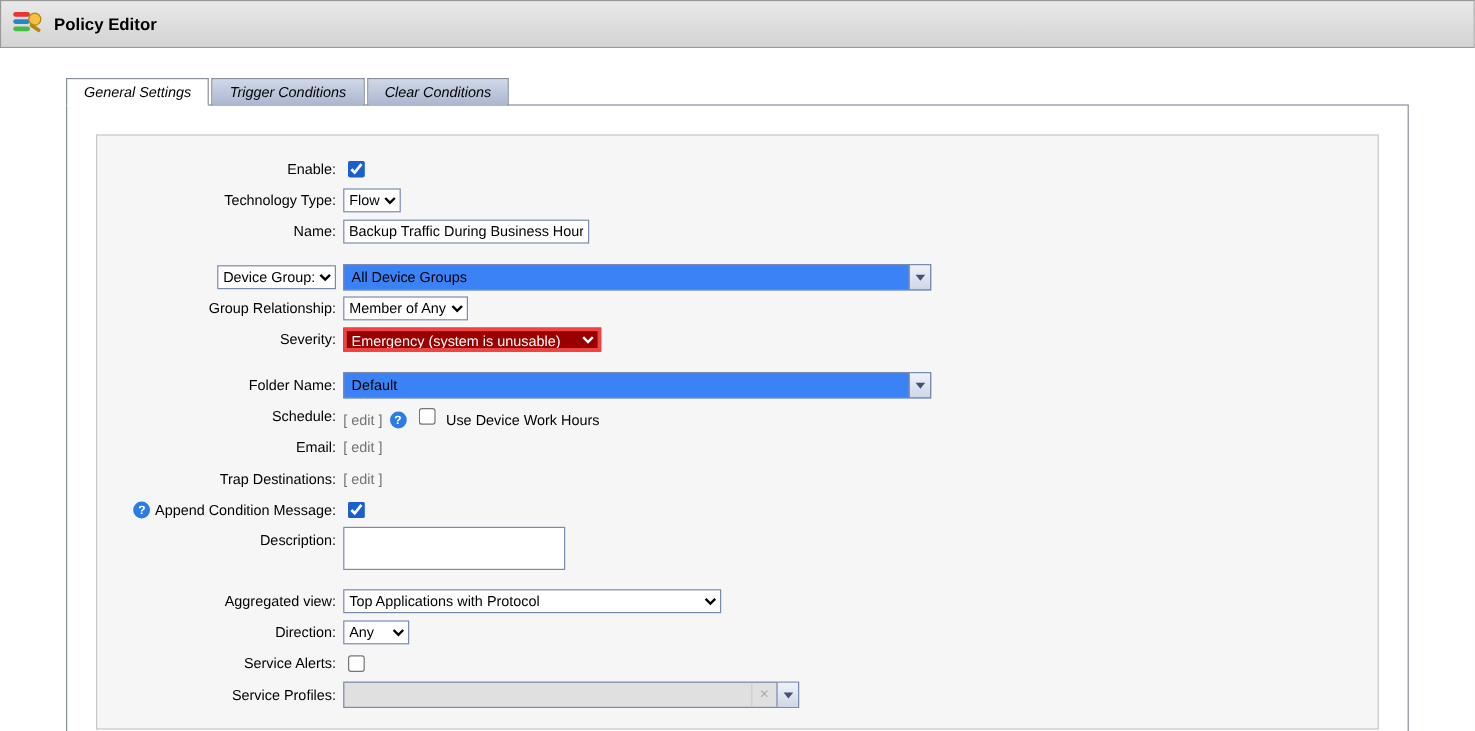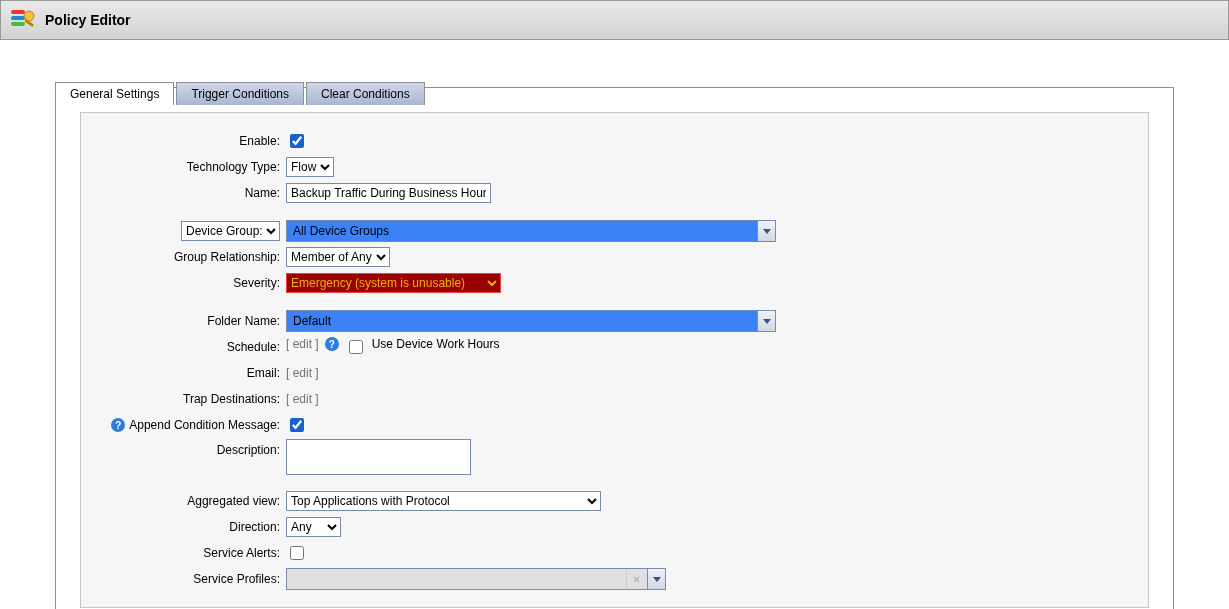--- a/index.html
+++ b/index.html
@@ -24,22 +24,23 @@
   }
   .titlebar h1 {
     font-size: 14px; font-weight: bold; margin: 0;
   }
   .page {
     padding: 24px 55px 10px 55px;
   }
   .tabs {
     display: flex;
     position: relative;
-    top: 18px;
+    top: 1px;
     z-index: 2;
+    font-style: italic;
   }
   .tab {
     border: 1px solid #8a8f9c;
     border-bottom: none;
     padding: 4px 14px;
     font-size: 12px;
     background: linear-gradient(#d0d8e8, #aab6cf);
     cursor: pointer;
     color: #000;
     margin-right: 2px;
@@ -76,21 +77,21 @@
     text-align: right;
     padding-right: 6px;
     font-size: 12px;
     display: flex;
     justify-content: flex-end;
     align-items: center;
     gap: 4px;
   }
   .form-row .control {
     display: flex;
-    align-items: flex-start;
+    align-items: flex-end;
     gap: 6px;
     flex: 1;
   }
   input[type=text], textarea {
     border: 1px solid #7a8aac;
     font-size: 12px;
     padding: 2px 4px;
     font-family: Arial, Helvetica, sans-serif;
     background: #fff;
   }
@@ -128,24 +129,24 @@
   }
   select {
     border: 1px solid #7a8aac;
     font-size: 12px;
     height: 20px;
     background: #fff;
     font-family: Arial, Helvetica, sans-serif;
   }
   .sev-select {
     background: #990000;
-    color: #eab308;
+    color: #ffffff;
     width: 215px;
     height: 20px;
-    border: 1px solid #ef4444;
+    border: 3px solid #ef4444;
   }
   .link { color: #737373; cursor: pointer; }
   .help-icon {
     width: 14px; height: 14px; border-radius: 50%;
     background: #2b7de1;
     color: #fff;
     font-size: 10px; font-weight: bold;
     display: inline-flex; align-items:center; justify-content:center;
     cursor: help;
   }

